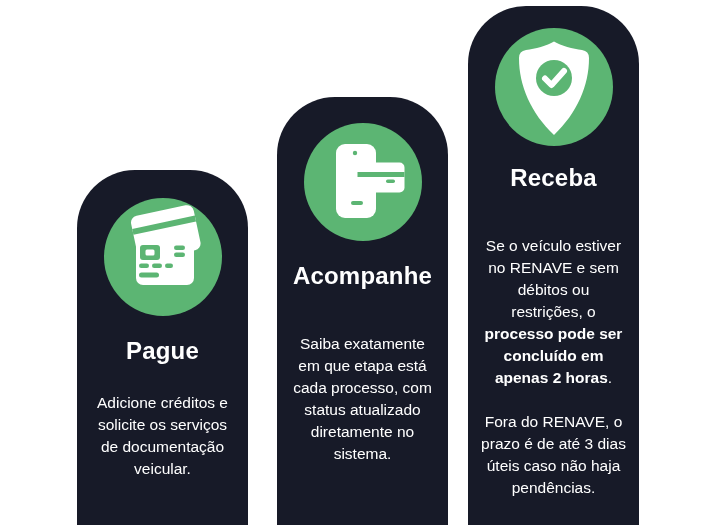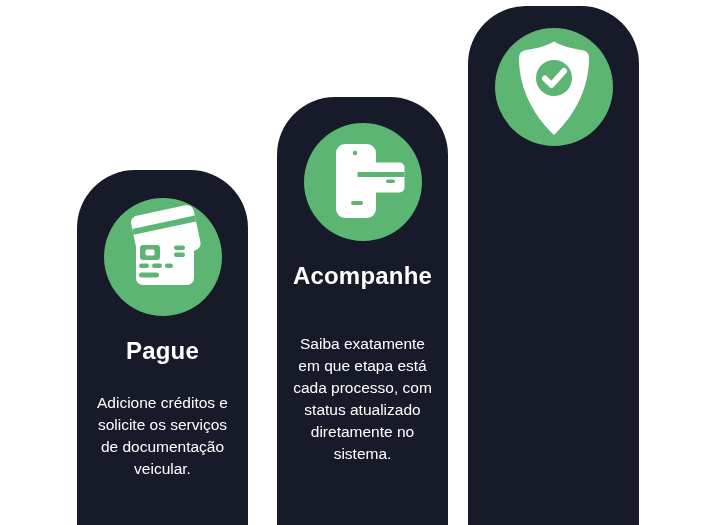--- a/index.html
+++ b/index.html
@@ -119,15 +119,20 @@
       <path class="ic-white" d="M59 13.5
         C 66 17.5, 78 21, 87 22
         Q 94 23, 94 30
         C 94 58, 82 85, 59 107
         C 36 85, 24 58, 24 30
         Q 24 23, 31 22
         C 40 21, 52 17.5, 59 13.5 Z"></path>
       <circle cx="59" cy="50" r="18" class="ic-accent"></circle>
       <polyline class="ic-check" points="50,50.5 56.5,57 69,43"></polyline>
     </svg>
+    <h2 class="pillar-title">Receba</h2>
+    <div class="pillar-body">
+        <p><span>Se o veículo estiver no RENAVE e sem débitos ou restrições, o </span><b>processo pode ser concluído em apenas 2 horas</b><span>.</span></p>
+        <p><span>Fora do RENAVE, o prazo é de até 3 dias úteis caso não haja pendências.</span></p>
+      </div>
   </section>
 
 </div>
 
 </body></html>

